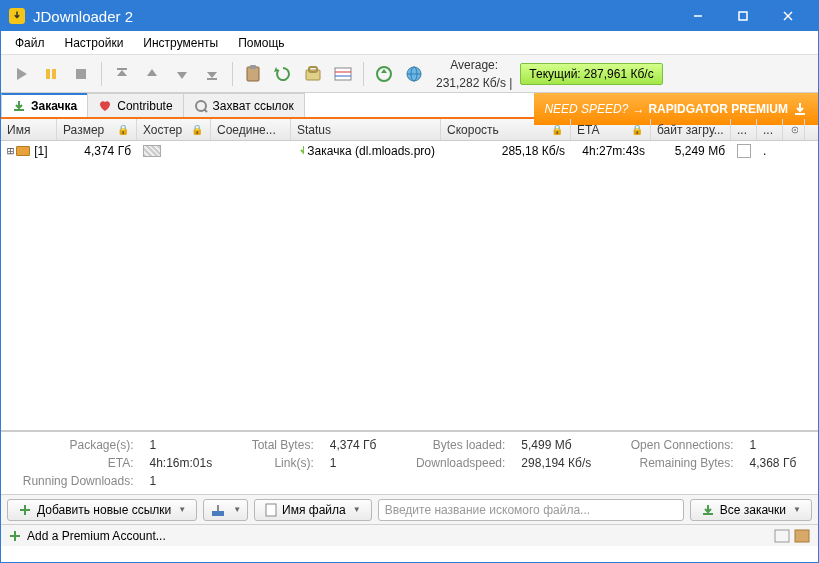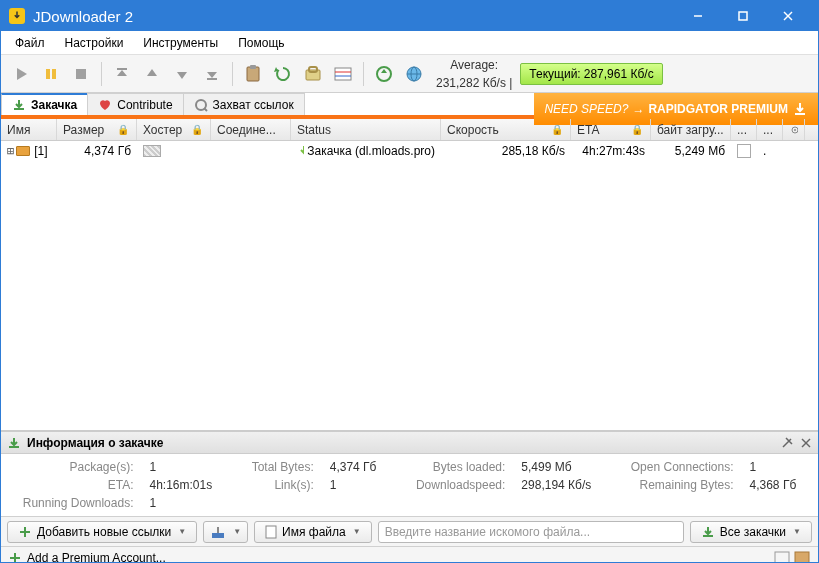--- a/index.html
+++ b/index.html
@@ -9,21 +9,21 @@
 .titlebar .logo svg { width: 12px; height: 12px; }
 .titlebar-title { flex: 1; font-size: 15px; }
 .titlebar-btn { width: 45px; height: 30px; display: flex; align-items: center; justify-content: center; color: #fff; }
 .menubar { background: #fff; height: 24px; display: flex; align-items: center; padding: 0 4px; border-bottom: 1px solid #e0e0e0; }
 .menu-item { padding: 2px 10px; cursor: default; }
 .toolbar { background: #f5f5f5; height: 38px; display: flex; align-items: center; padding: 0 6px; gap: 2px; border-bottom: 1px solid #d0d0d0; }
 .tb-btn { width: 28px; height: 28px; display: flex; align-items: center; justify-content: center; border: 1px solid transparent; border-radius: 2px; }
 .tb-sep { width: 1px; height: 24px; background: #d0d0d0; margin: 0 4px; }
 .speed-box { margin-left: 6px; font-size: 11px; color: #333; display:flex; align-items:center; gap:4px;flex-direction:column;}
 .speed-current { background: linear-gradient(#d4ff8a,#a3e648); border: 1px solid #7bc043; padding: 3px 8px; border-radius: 2px; font-size: 11px; margin-left: 6px; }
-.tabs-row { height: 26px; display: flex; align-items: stretch; border-bottom: 4px solid #f97316; background: #fff; }
+.tabs-row { height: 26px; display: flex; align-items: stretch; border-bottom: 2px solid #f97316; background: #fff; }
 .tab { display: flex; align-items: center; padding: 0 10px; border: 1px solid #d0d0d0; border-bottom: none; margin-right: -1px; background: #f0f0f0; gap: 5px; cursor: default; }
 .tab.active { background: #fff; border-top: 2px solid #2e7cd6; font-weight: bold; }
 .promo { margin-left: auto; background: linear-gradient(#ffb340,#ff8c00); color: #fff; display: flex; align-items: center; padding: 16px 10px; font-size: 13px; font-style: italic; gap: 4px; text-align: right; }
 .promo .need { color: #fff; }
 .promo .rapid { font-weight: bold; font-style: normal; }
 .grid-header { background: linear-gradient(#f8f8f8,#e8e8e8); border-bottom: 1px solid #ccc; height: 22px; display: flex; align-items: center; }
 .grid-col { padding: 0 6px; border-right: 1px solid #d8d8d8; height: 100%; display: flex; align-items: center; overflow: hidden; white-space: nowrap; color: #333; }
 .grid-col .lock { color: #bbb; margin-left: auto; font-size: 10px;}
 .grid-body { height: 290px; background: #fff; overflow: auto; border-bottom: 1px solid #ccc; }
 .grid-row { display: flex; align-items: center; height: 20px; }
@@ -261,33 +261,20 @@
     <div class="cell" style="width:80px;justify-content:flex-end">4h:27m:43s</div>
     <div class="cell" style="width:80px;justify-content:flex-end">5,249 Мб</div>
     <div class="cell" style="width:26px;justify-content:center">
         <span class="progress-square"></span>
       </div>
     <div class="cell" style="width:26px">.</div>
   </div>
 </div>
 
 <div class="info-panel">
-  <div class="info-header">
-    <svg width="14" height="14">
-        <path d="M7 2v6m-3-2l3 3 3-3M2 11h10" stroke="#4a9c4a" stroke-width="2" fill="none"></path>
-      </svg>
-    <span class="info-header-title">Информация о закачке</span>
-    <svg width="14" height="14">
-        <path d="M3 11l8-8m-5-1l6 6" stroke="#666" stroke-width="1.5"></path>
-      </svg>
-    <svg width="12" height="12">
-        <line x1="2" y1="2" x2="10" y2="10" stroke="#666" stroke-width="1.5"></line>
-        <line x1="10" y1="2" x2="2" y2="10" stroke="#666" stroke-width="1.5"></line>
-      </svg>
-  </div>
   <div class="info-stats">
     <span class="lbl">Package(s):</span>
       <span class="val">1</span>
     <span class="lbl">Total Bytes:</span>
       <span class="val">4,374 Гб</span>
     <span class="lbl">Bytes loaded:</span>
       <span class="val">5,499 Мб</span>
     <span class="lbl">ETA:</span>
       <span class="val">4h:16m:01s</span>
     <span class="lbl">Link(s):</span>

